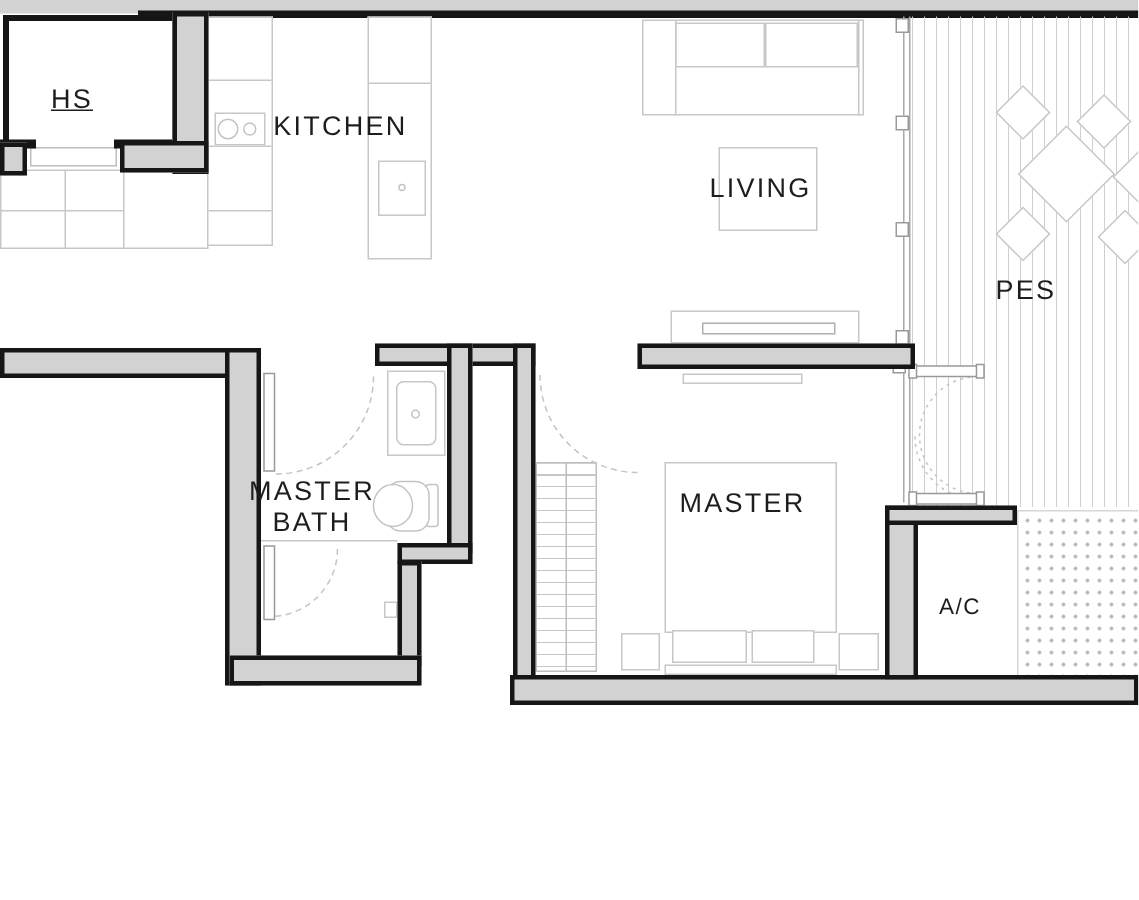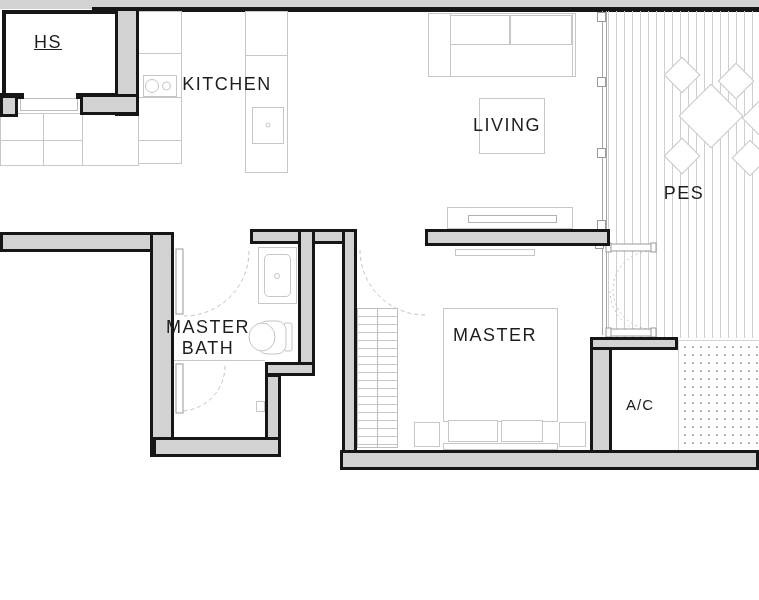--- a/index.html
+++ b/index.html
@@ -137,21 +137,21 @@
   <div class="wall" style="left:265px;top:374px;width:16px;height:70px;"></div>
   <div class="wall" style="left:153px;top:437px;width:128px;height:20px;"></div>
 
   <div class="wall" style="left:342px;top:229px;width:15px;height:241px;"></div>
   <div class="wall" style="left:425px;top:229px;width:185px;height:17px;"></div>
   <div class="wall" style="left:340px;top:450px;width:419px;height:20px;"></div>
 
   <div class="wall" style="left:590px;top:337px;width:22px;height:116px;"></div>
   <div class="wall" style="left:590px;top:337px;width:88px;height:13px;"></div>
 
-  <div class="lbl" style="left:8px;top:32px;width:80px;text-decoration:underline;">HS</div>
+  <div class="lbl" style="left:8px;top:56px;width:80px;text-decoration:underline;">HS</div>
   <div class="lbl" style="left:447px;top:115px;width:120px;">LIVING</div>
   <div class="lbl" style="left:157px;top:74px;width:140px;">KITCHEN</div>
   <div class="lbl" style="left:644px;top:183px;width:80px;">PES</div>
   <div class="lbl" style="left:166px;top:317px;width:84px;">
     <div>MASTER</div>
     <div>BATH</div>
   </div>
   <div class="lbl" style="left:423px;top:325px;width:144px;">
     <div>MASTER</div>
   </div>

